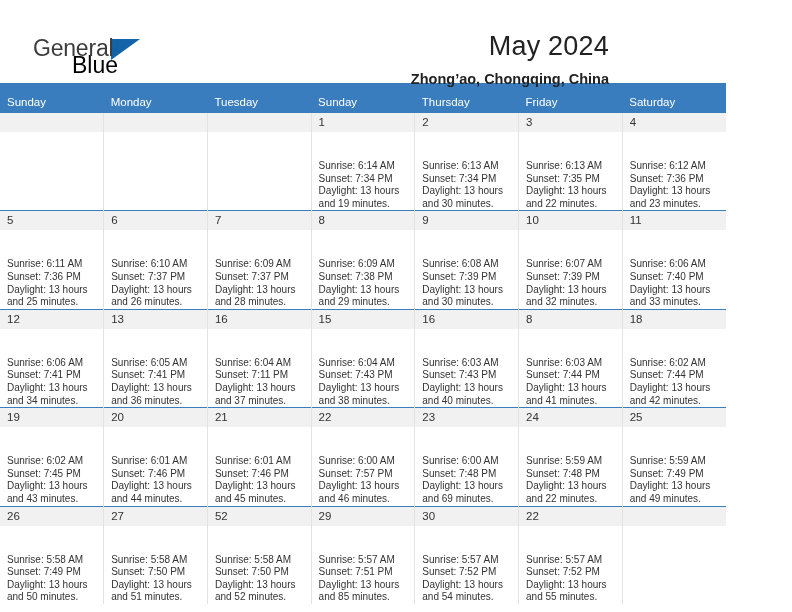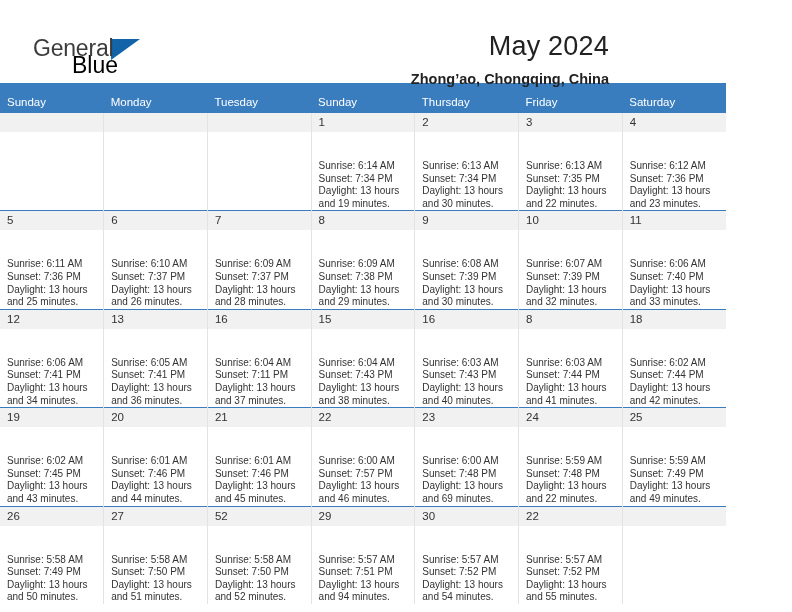--- a/index.html
+++ b/index.html
@@ -480,21 +480,21 @@
               </div>
             </div>
           </td>
           <td>
             <div class="cell">
               <div class="daynum">29</div>
               <div class="info">
                 <div>Sunrise: 5:57 AM</div>
                 <div>Sunset: 7:51 PM</div>
                 <div>Daylight: 13 hours</div>
-                <div>and 94 minutes.</div>
+                <div>and 85 minutes.</div>
               </div>
             </div>
           </td>
           <td>
             <div class="cell">
               <div class="daynum">30</div>
               <div class="info">
                 <div>Sunrise: 5:57 AM</div>
                 <div>Sunset: 7:52 PM</div>
                 <div>Daylight: 13 hours</div>

